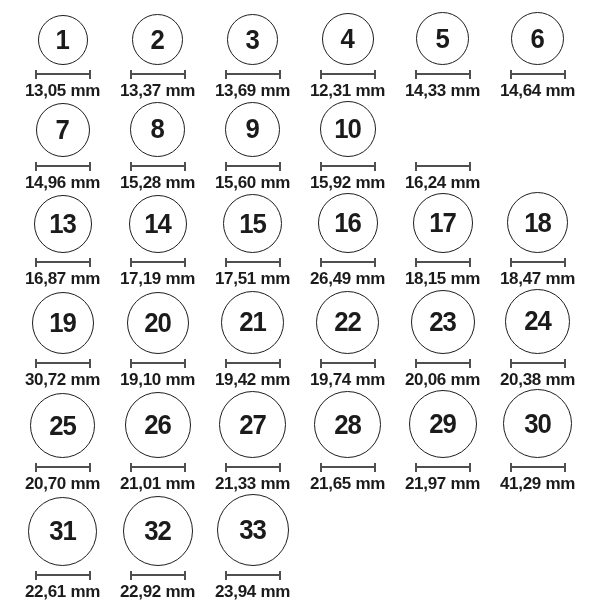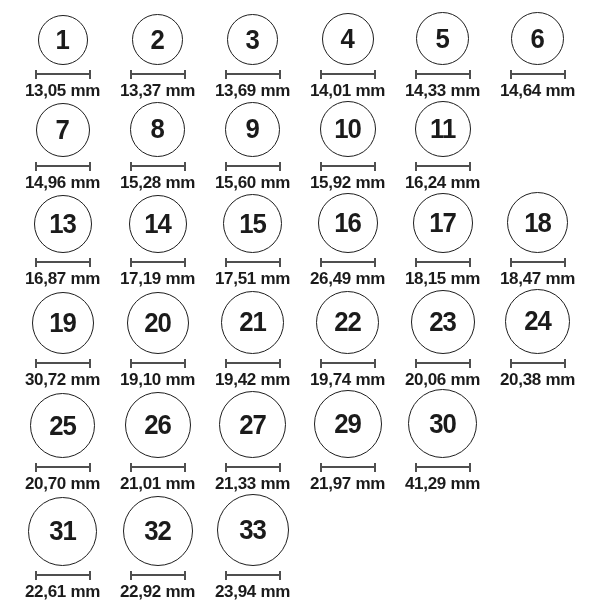--- a/index.html
+++ b/index.html
@@ -100,21 +100,21 @@
           <span class="ring-number">3</span>
         </div>
         <div class="dim-line"></div>
         <div class="diameter-label">13,69 mm</div>
       </div>
       <div class="size-cell">
         <div class="ring-circle" style="width: 52px; height: 52px;">
           <span class="ring-number">4</span>
         </div>
         <div class="dim-line"></div>
-        <div class="diameter-label">14,01 mm</div>
+        <div class="diameter-label">12,31 mm</div>
       </div>
       <div class="size-cell">
         <div class="ring-circle" style="width: 53px; height: 53px;">
           <span class="ring-number">5</span>
         </div>
         <div class="dim-line"></div>
         <div class="diameter-label">14,33 mm</div>
       </div>
       <div class="size-cell">
         <div class="ring-circle" style="width: 53px; height: 53px;">
@@ -147,23 +147,20 @@
         <div class="diameter-label">15,60 mm</div>
       </div>
       <div class="size-cell">
         <div class="ring-circle" style="width: 56px; height: 56px;">
           <span class="ring-number">10</span>
         </div>
         <div class="dim-line"></div>
         <div class="diameter-label">15,92 mm</div>
       </div>
       <div class="size-cell">
-        <div class="ring-circle" style="width: 56px; height: 56px;">
-          <span class="ring-number">11</span>
-        </div>
         <div class="dim-line"></div>
         <div class="diameter-label">16,24 mm</div>
       </div>
     </div>
     <div class="size-row">
       <div class="size-cell">
         <div class="ring-circle" style="width: 58px; height: 58px;">
           <span class="ring-number">13</span>
         </div>
         <div class="dim-line"></div>
@@ -263,20 +260,27 @@
         </div>
         <div class="dim-line"></div>
         <div class="diameter-label">21,01 mm</div>
       </div>
       <div class="size-cell">
         <div class="ring-circle" style="width: 67px; height: 67px;">
           <span class="ring-number">27</span>
         </div>
         <div class="dim-line"></div>
         <div class="diameter-label">21,33 mm</div>
+      </div>
+      <div class="size-cell">
+        <div class="ring-circle" style="width: 67px; height: 67px;">
+          <span class="ring-number">28</span>
+        </div>
+        <div class="dim-line"></div>
+        <div class="diameter-label">21,65 mm</div>
       </div>
       <div class="size-cell">
         <div class="ring-circle" style="width: 68px; height: 68px;">
           <span class="ring-number">29</span>
         </div>
         <div class="dim-line"></div>
         <div class="diameter-label">21,97 mm</div>
       </div>
       <div class="size-cell">
         <div class="ring-circle" style="width: 69px; height: 69px;">

